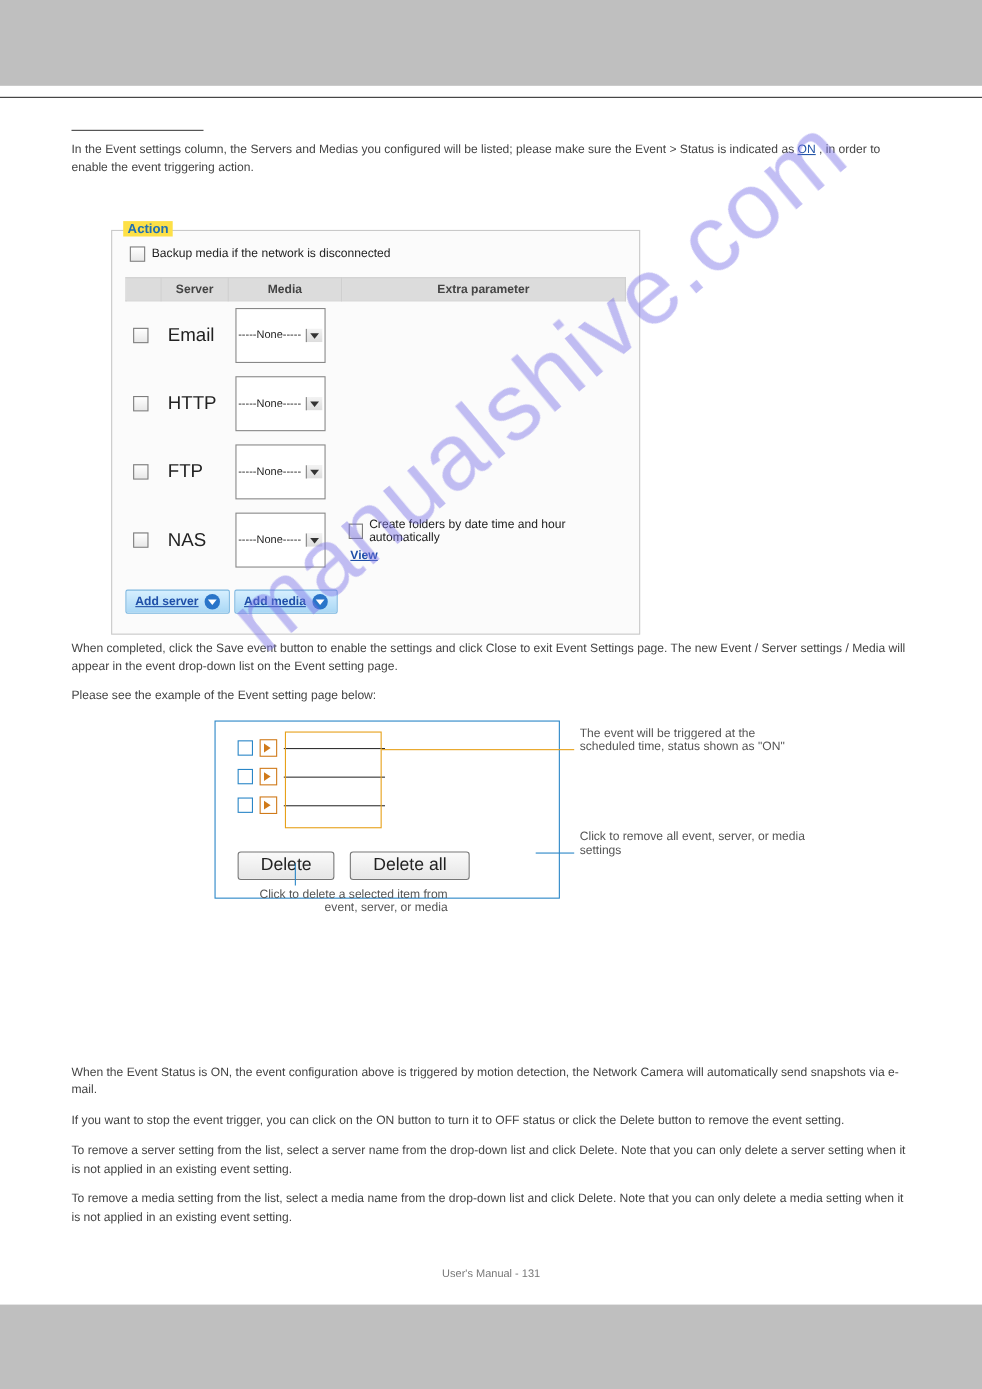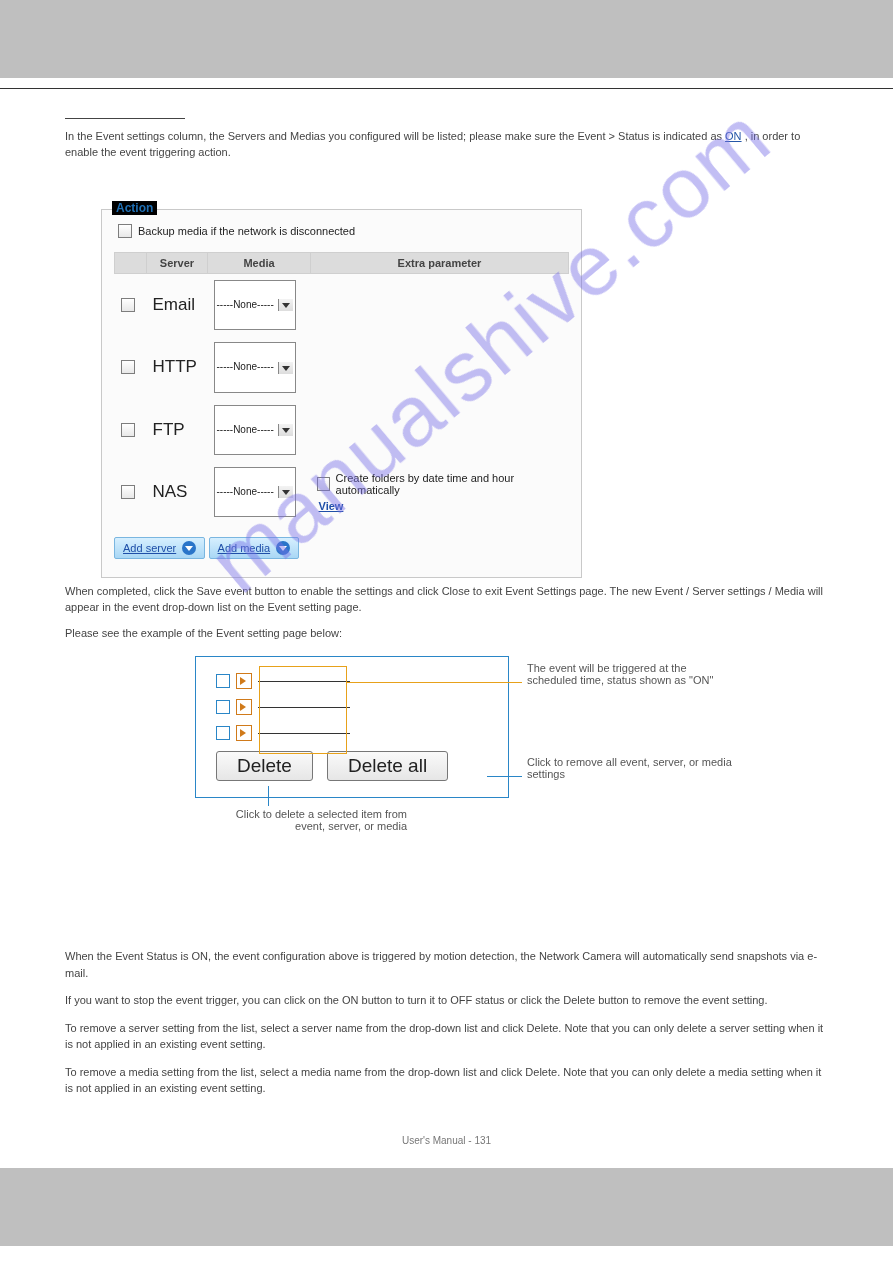--- a/index.html
+++ b/index.html
@@ -25,21 +25,21 @@
     border: 1px solid #c9c9c9;
     width: 455px;
     padding: 14px 12px 18px 12px;
     position: relative;
     background: #fbfbfb;
   }
   .legend {
     position: absolute;
     top: -9px;
     left: 10px;
-    background: #000000;
+    background: #fde047;
     padding: 0 4px;
     color: #1f6fb3;
     font-weight: bold;
     font-size: 12px;
   }
   .chk { display: inline-block; width: 12px; height: 12px; border: 1px solid #7d7d7d; background: linear-gradient(#fff,#e8e8e8); vertical-align: middle; margin-right: 6px; }
   .row { display: flex; align-items: center; font-size: 11px; color: #222; }
   .backup-row { margin: 0 0 14px 4px; }
 
   .tbl { width: 100%; border-collapse: collapse; font-size: 11px; }
@@ -76,21 +76,21 @@
   .nas-extra { display: flex; flex-direction: column; gap: 4px; }
   .view-link { color: #1f4fa8; text-decoration: underline; font-weight: bold; font-size: 11px; margin-left: 2px; }
 
   .btnbar { margin-top: 14px; }
   .bluebtn {
     display: inline-flex; align-items: center; gap: 6px;
     background: linear-gradient(#d6efff,#a9d7f5);
     border: 1px solid #7ab6e0;
     color: #1f4fa8;
     font-size: 11px;
-    font-weight: normal;
+    font-weight: bold;
     text-decoration: underline;
     padding: 3px 8px;
     border-radius: 2px;
     cursor: pointer;
   }
   .bluebtn .circ {
     width: 14px; height: 14px; border-radius: 50%;
     background: #2a75c9;
     position: relative;
   }
@@ -141,23 +141,24 @@
     border-top:4px solid transparent;
     border-bottom:4px solid transparent;
     border-left:6px solid #d07a1a;
   }
   .nas-line { border-bottom: 1px solid #333; width: 92px; height: 1px; }
   .nas-btns { display: flex; gap: 14px; margin-top: 10px; }
   .nasbtn {
     border: 1px solid #777;
     border-radius: 3px;
     padding: 3px 20px;
-    font-size: 19px;
+    font-size: 16px;
     background: linear-gradient(#fafafa,#e6e6e6);
     cursor: pointer;
+    margin-top: 24px;
   }
 
   
   .orangebox1 { position: absolute; border: 1px solid #e7a11a; left: 64px; top: 10px; width: 86px; height: 86px; pointer-events:none; }
   .leader1 { position: absolute; left: 152px; top: 26px; width: 175px; height: 1px; background: #e7a11a; }
   .label1 { position: absolute; left: 332px; top: 6px; font-size: 11px; color: #555; width: 210px; }
   .leader2 { position: absolute; left: 292px; top: 120px; width: 35px; height: 1px; background: #2a86c7; }
   .label2 { position: absolute; left: 332px; top: 100px; font-size: 11px; color: #555; width: 240px; }
   .leader3 { position: absolute; left: 73px; top: 130px; width: 1px; height: 20px; background: #2a86c7; }
   .label3 { position: absolute; left: 22px; top: 152px; font-size: 11px; color: #555; width: 190px; text-align:right; }

